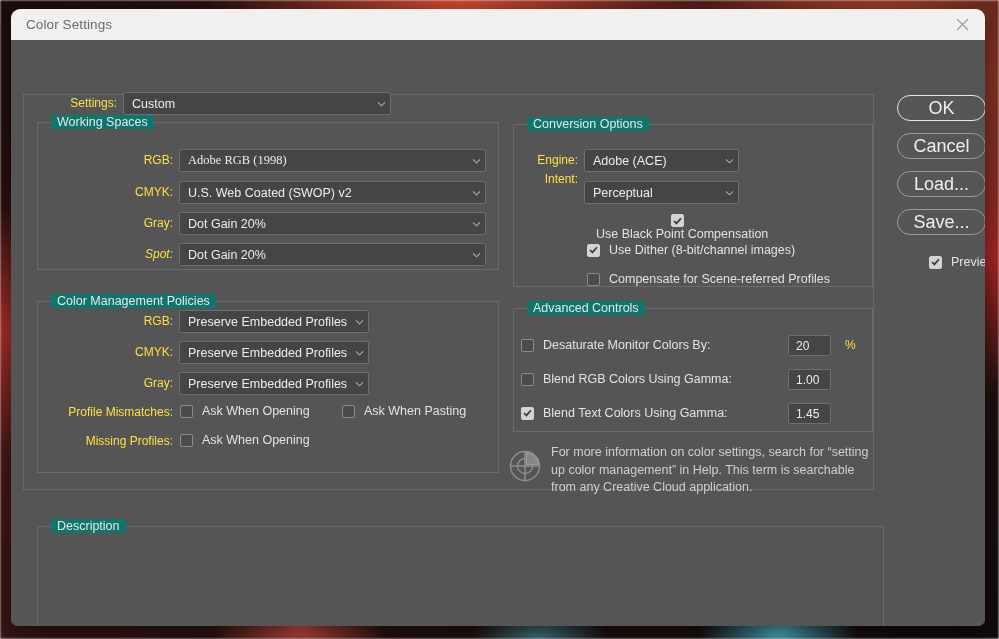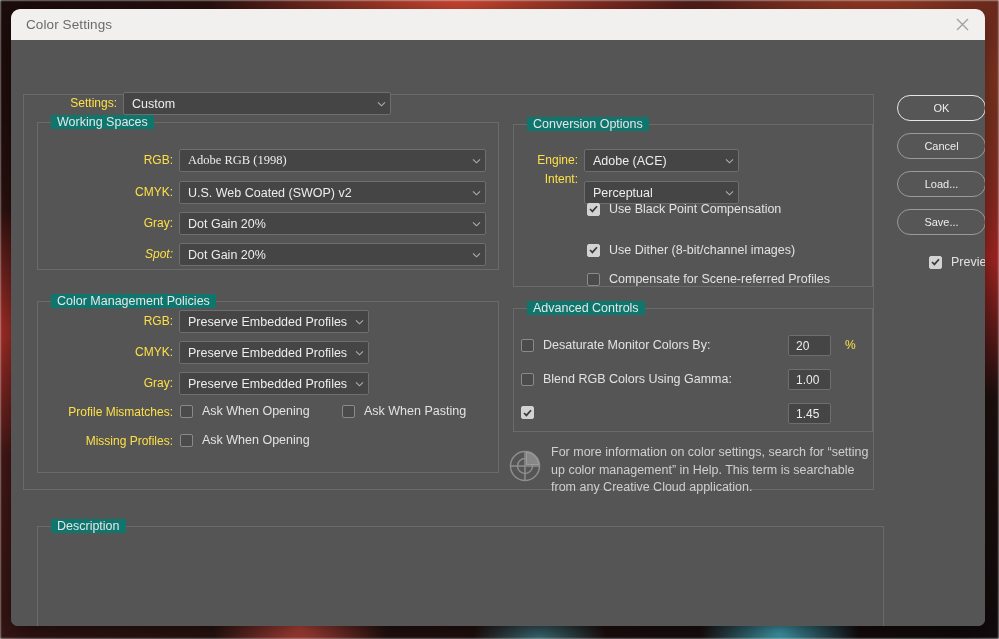--- a/index.html
+++ b/index.html
@@ -165,21 +165,21 @@
   }
 
   
   .btn {
     position: absolute;
     left: 886px; width: 89px; height: 26px;
     border: 1px solid #9a9a9a;
     border-radius: 13px;
     background: #565656;
     color: #ededed;
-    font-size: 11px;
+    font-size: 18px;
     display: flex; align-items: center; justify-content: center;
     cursor: default;
   }
   .btn.primary { border-color: #e6e6e6; }
 </style>
 </head>
 <body>
 
 <div id="desktop"></div>
 
@@ -325,21 +325,21 @@
     <div class="lbl" style="left:505px; top:132px; width:62px;">Intent:</div>
     <div class="dd" style="left:573px; top:141px; width:155px;">
       <span class="dd-val">Perceptual</span>
       <span class="chev">
           <svg width="9" height="6" viewBox="0 0 9 6">
             <path d="M1 1.4 L4.5 4.8 L8 1.4" stroke="#d0d0d0" stroke-width="1.1" fill="none"></path>
           </svg>
         </span>
     </div>
 
-    <div class="cbrow" style="left:576px; top:162px;">
+    <div class="cbrow" style="left:576px; top:174px;flex-direction:column;">
       <span class="cb on">
         <svg class="tick" width="9" height="8" viewBox="0 0 9 8">
             <path d="M1 4 L3.4 6.4 L8 1.2" stroke="#3a3a3a" stroke-width="1.7" fill="none"></path>
           </svg>
       </span>
       <span class="cblabel">Use Black Point Compensation</span>
     </div>
     <div class="cbrow" style="left:576px; top:203px;">
       <span class="cb on">
         <svg class="tick" width="9" height="8" viewBox="0 0 9 8">
@@ -375,20 +375,21 @@
       <span class="cblabel">Blend RGB Colors Using Gamma:</span>
     </div>
     <div class="num" style="left:777px; top:329px;">1.00</div>
 
     <div class="cbrow" style="left:510px; top:366px;">
       <span class="cb on">
         <svg class="tick" width="9" height="8" viewBox="0 0 9 8">
             <path d="M1 4 L3.4 6.4 L8 1.2" stroke="#3a3a3a" stroke-width="1.7" fill="none"></path>
           </svg>
       </span>
+      <span class="cblabel">Blend Text Colors Using Gamma:</span>
     </div>
     <div class="num" style="left:777px; top:363px;">1.45</div>
 
     <div id="info-icon">
       <svg width="36" height="36" viewBox="0 0 36 36">
         <circle cx="18" cy="18" r="14.5" fill="none" stroke="#8d8d8d" stroke-width="1.5"></circle>
         <circle cx="18" cy="18" r="7.5" fill="none" stroke="#8d8d8d" stroke-width="1.5"></circle>
         <path d="M18 3.5 L18 32.5 M3.5 18 L32.5 18" stroke="#8d8d8d" stroke-width="1.5"></path>
         <path d="M19.5 4.2 A14 14 0 0 1 31.8 16.5 L19.5 16.5 Z" fill="#878787" stroke="#9a9a9a" stroke-width="1.1"></path>
       </svg>

